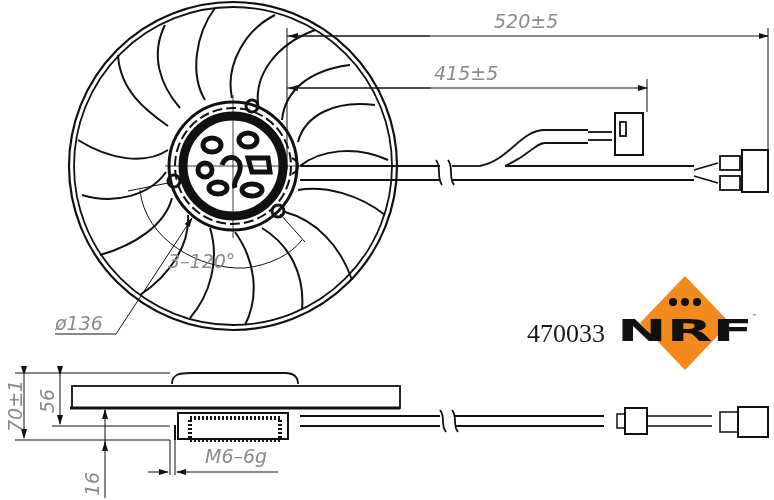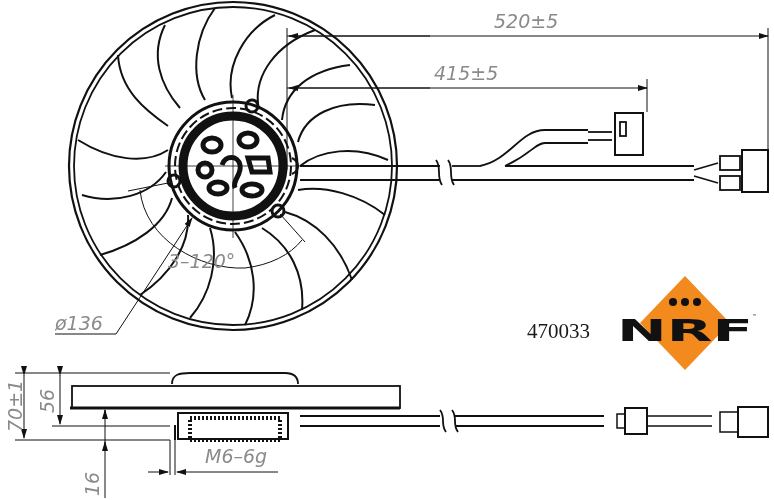--- a/index.html
+++ b/index.html
@@ -1,19 +1,19 @@
 <!DOCTYPE html>
 <html><head>
 <meta charset="utf-8">
 <style>
   html, body { margin:0; padding:0; background:#ffffff; }
   body { width:774px; height:500px; overflow:hidden; position:relative; font-family:"Liberation Sans", sans-serif; }
   #drawing { position:absolute; left:0; top:0; width:774px; height:500px; }
   .dim { font-family:"DejaVu Sans", sans-serif; font-style:italic; fill:#8a8a8a; font-size:19px; }
-  .part { position:absolute; left:527px; top:319px; font-family:"Liberation Serif", serif; font-size:21px; color:#1a1a1a; }
+  .part { position:absolute; left:527px; top:319px; font-family:"Liberation Serif", serif; font-size:26px; color:#1a1a1a; }
   .logo { position:absolute; left:612px; top:276px; width:146px; height:94px; }
 </style>
 </head>
 <body>
 
 <svg id="drawing" viewBox="0 0 774 500" xmlns="http://www.w3.org/2000/svg">
   <defs>
     <marker id="arr" markerWidth="10" markerHeight="6" refX="9" refY="3" orient="auto">
       <path d="M0,0 L10,3 L0,6 Z" fill="#111"></path>
     </marker>

